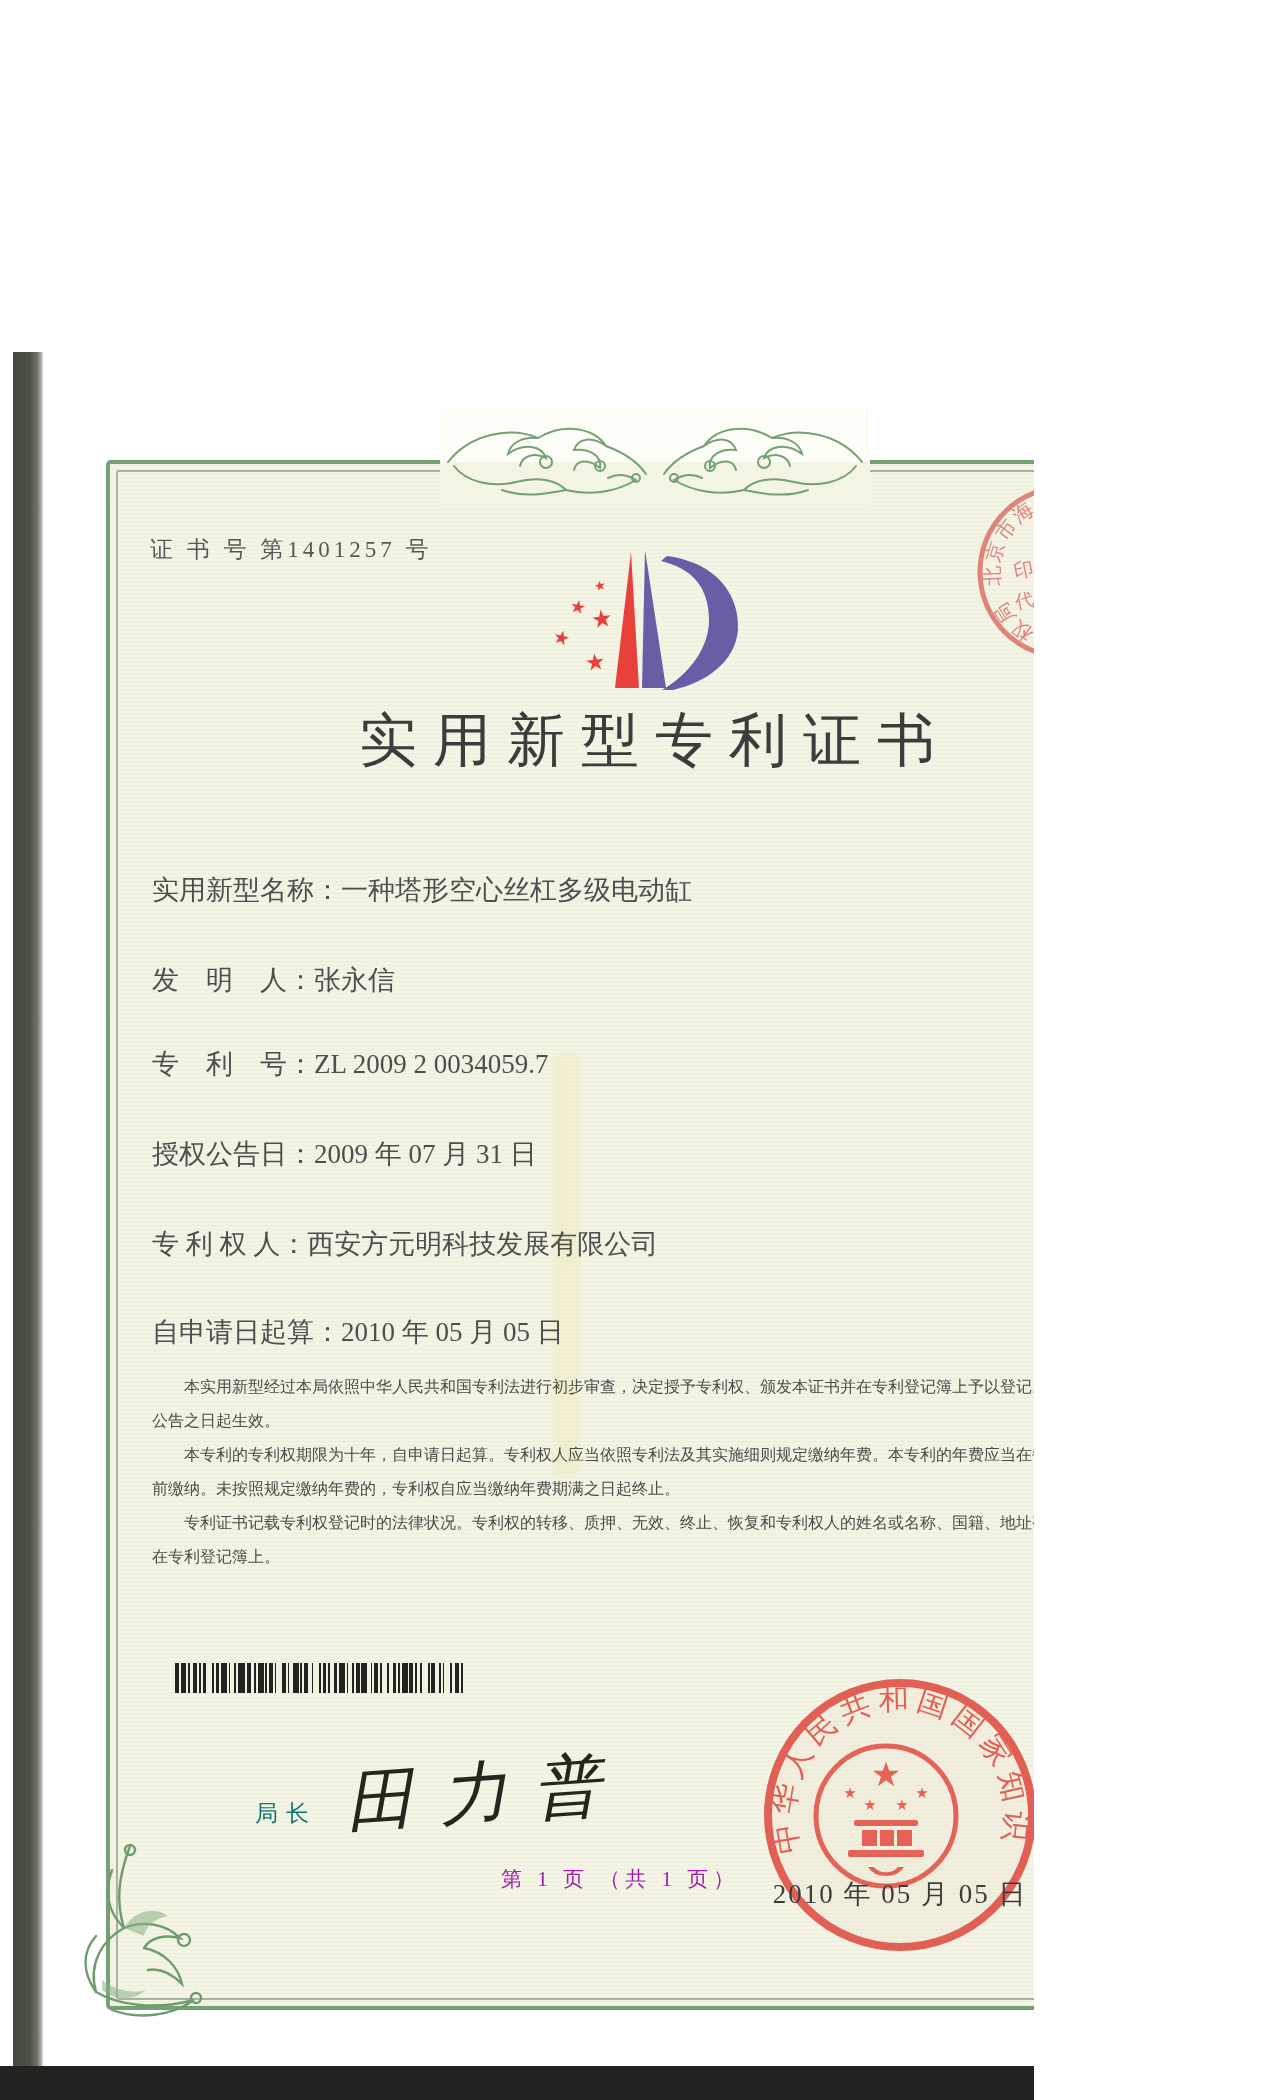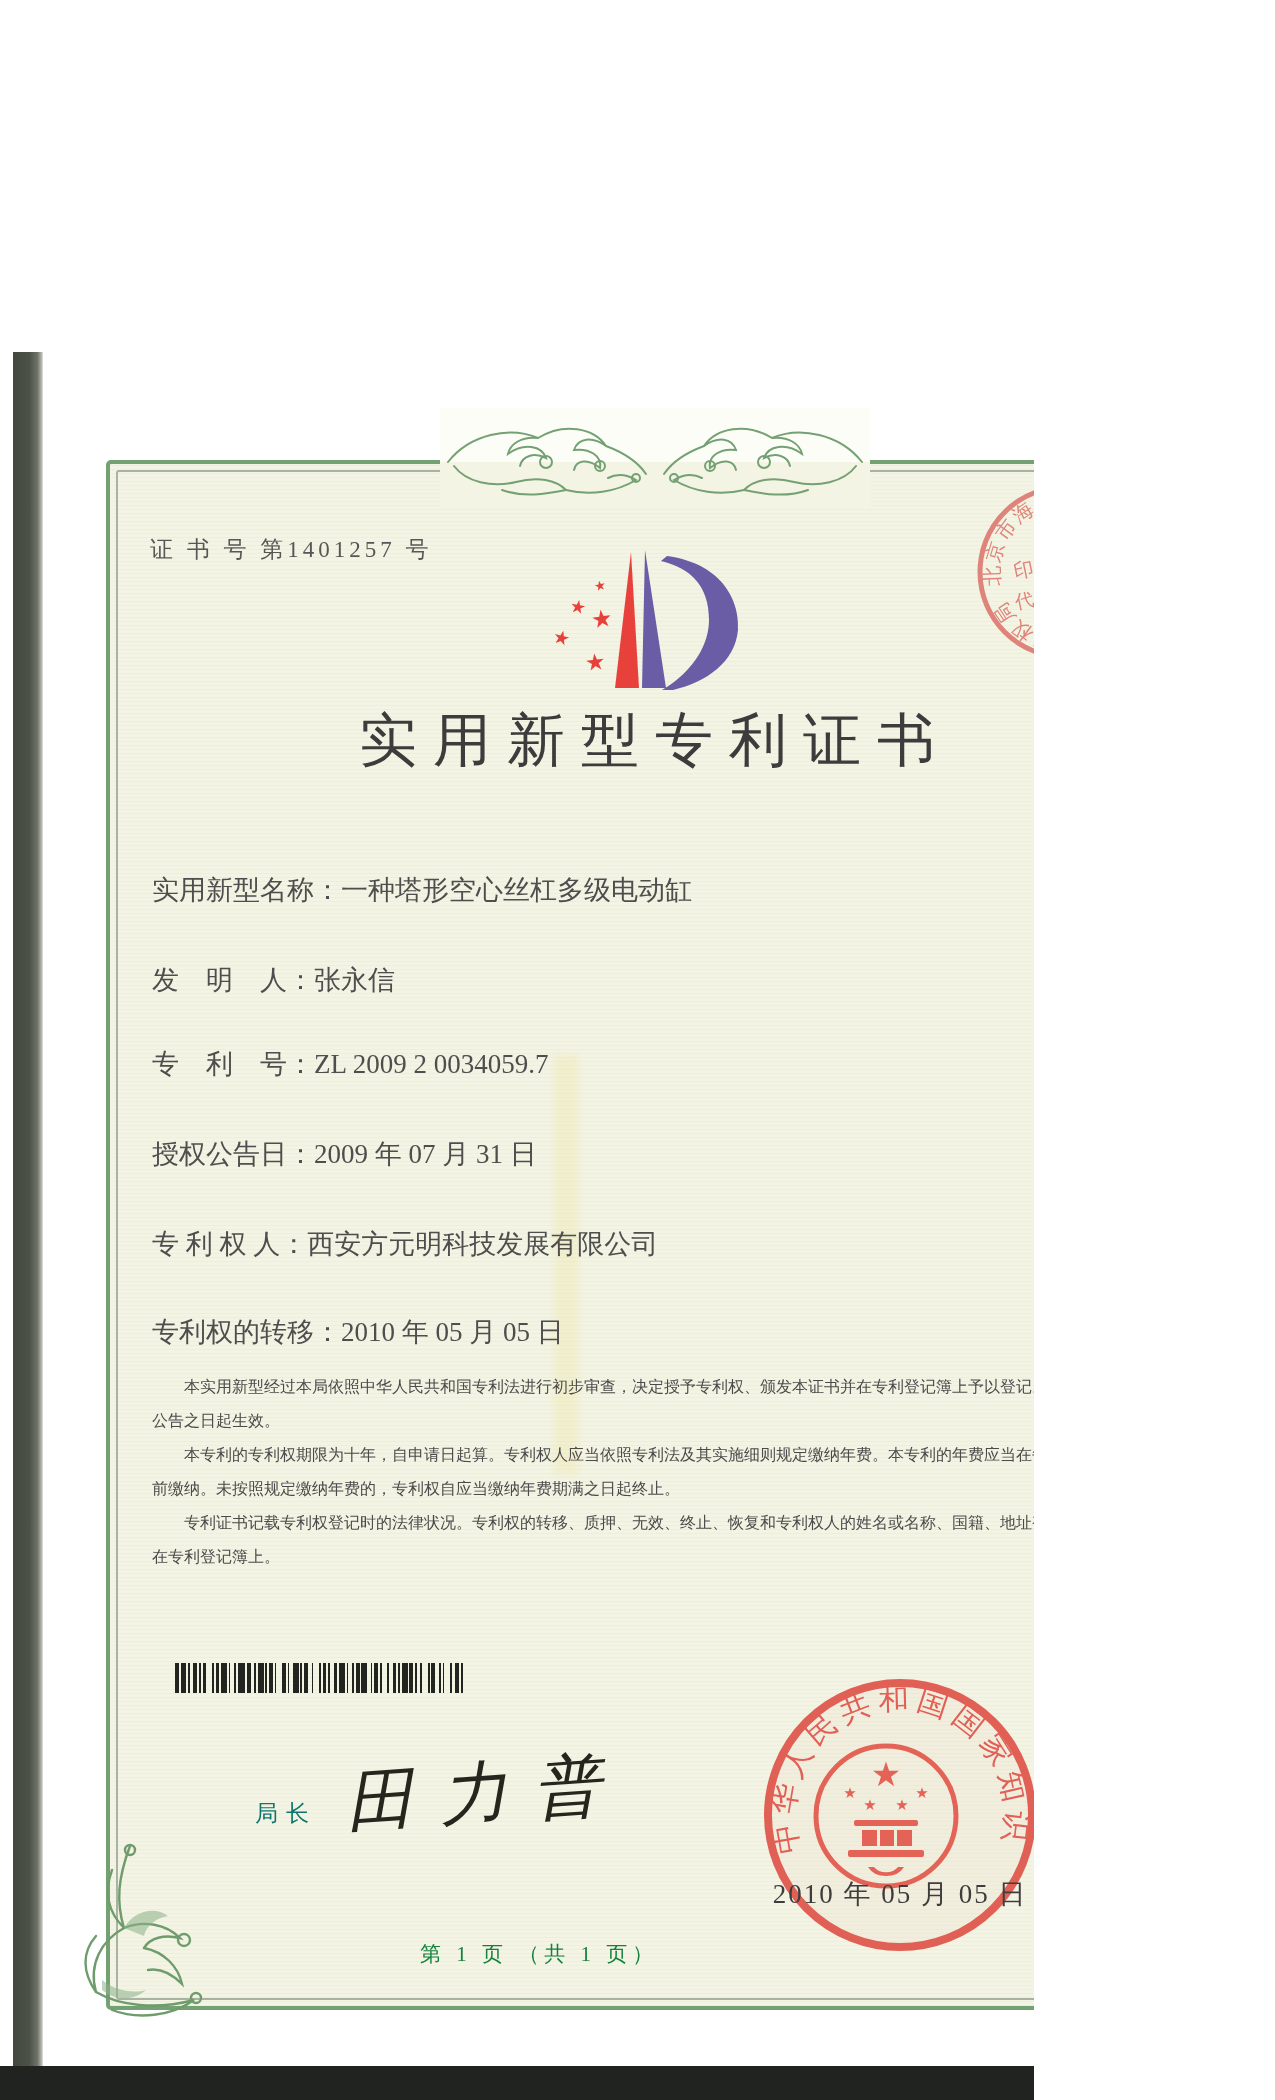--- a/index.html
+++ b/index.html
@@ -49,21 +49,21 @@
 
   .director{left:255px;top:1798px;font-size:23px;letter-spacing:8px;color:#0f766e;}
   .signature{left:345px;top:1748px;font-size:68px;letter-spacing:26px;color:#26261f;
              transform:rotate(-4deg);font-style:italic;}
 
   .seal{left:735px;top:1652px;opacity:0.92;}
   .seal-date{left:760px;top:1876px;width:280px;text-align:center;font-size:27px;letter-spacing:2px;color:#3d3d3d;z-index:5;}
 
   .tax-stamp{left:965px;top:472px;opacity:0.85;}
 
-  .footer{left:420px;top:1940px;width:400px;font-size:21px;letter-spacing:5px;color:#15803d;}
+  .footer{left:420px;top:1865px;width:400px;text-align:center;font-size:21px;letter-spacing:5px;color:#a21caf;}
 </style>
 </head>
 <body>
 
 <div class="stage">
 
   <div class="abs spine"></div>
   <div class="abs bottom-bar"></div>
   <div class="abs paper-right-edge"></div>
 
@@ -159,21 +159,21 @@
   <div class="abs field f3">
     <span>专　利　号：</span><span>ZL 2009 2 0034059.7</span>
   </div>
   <div class="abs field f4">
     <span>授权公告日：</span><span>2009 年 07 月 31 日</span>
   </div>
   <div class="abs field f5">
     <span>专 利 权 人：</span><span>西安方元明科技发展有限公司</span>
   </div>
   <div class="abs field f6">
-    <span>专利权的转移：</span><span>2010 年 05 月 05 日</span>
+    <span>自申请日起算：</span><span>2010 年 05 月 05 日</span>
   </div>
 
   <div class="abs body-text">
     <p>本实用新型经过本局依照中华人民共和国专利法进行初步审查，决定授予专利权、颁发本证书并在专利登记簿上予以登记。专利权自授权公告之日起生效。</p>
     <p>本专利的专利权期限为十年，自申请日起算。专利权人应当依照专利法及其实施细则规定缴纳年费。本专利的年费应当在每年 07 月 43 日前缴纳。未按照规定缴纳年费的，专利权自应当缴纳年费期满之日起终止。</p>
     <p>专利证书记载专利权登记时的法律状况。专利权的转移、质押、无效、终止、恢复和专利权人的姓名或名称、国籍、地址变更等事项记载在专利登记簿上。</p>
   </div>
 
   <div class="abs barcode">
       <div style="width: 3.7px; background: rgb(34, 36, 32); flex: 0 0 auto;"></div>

